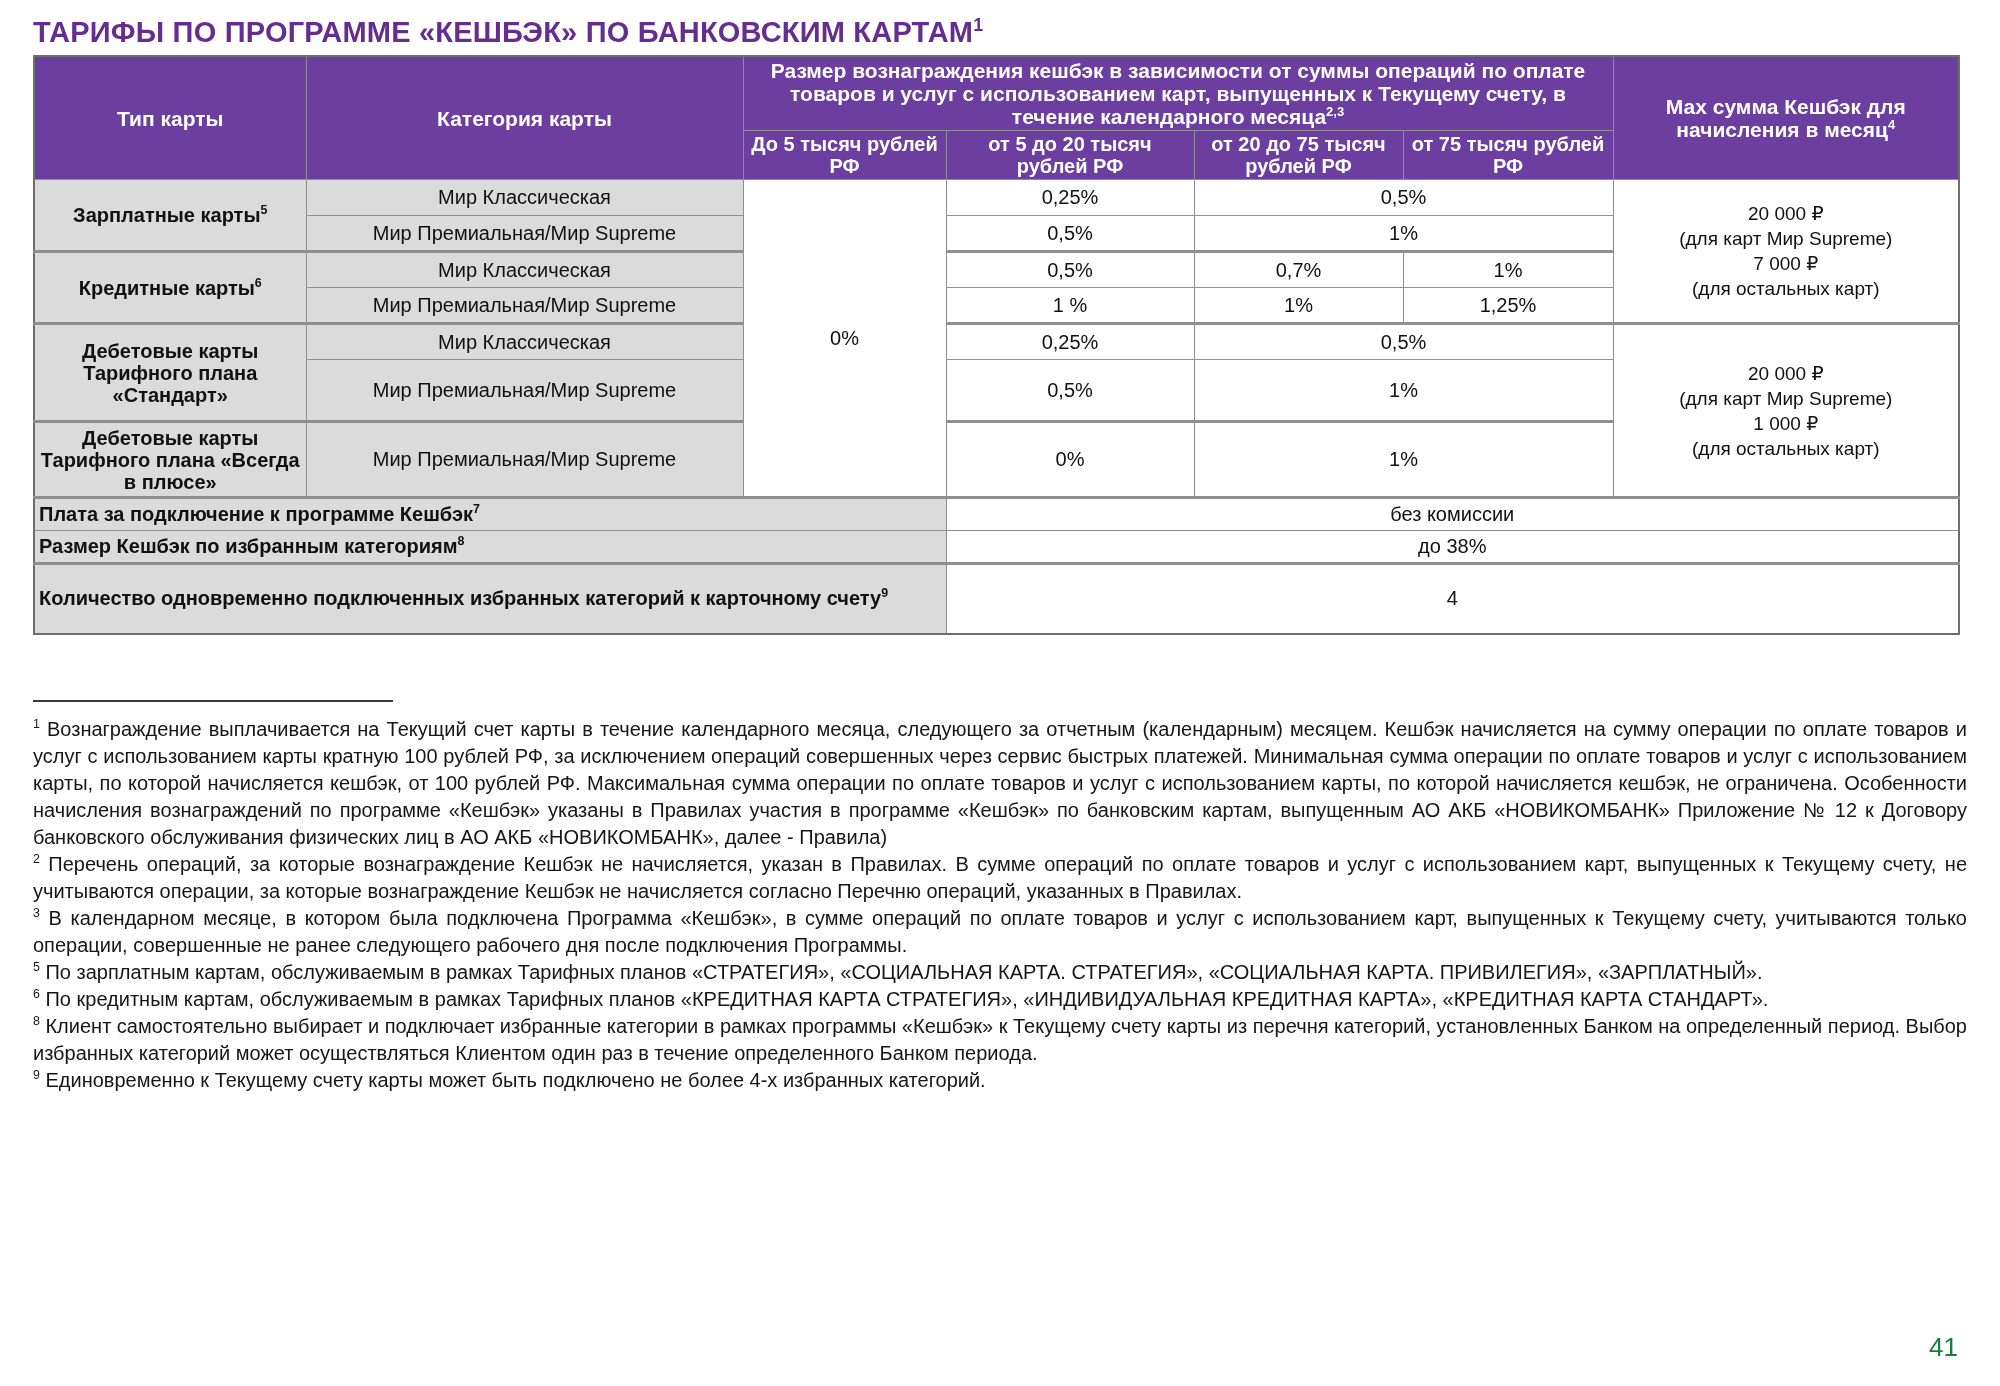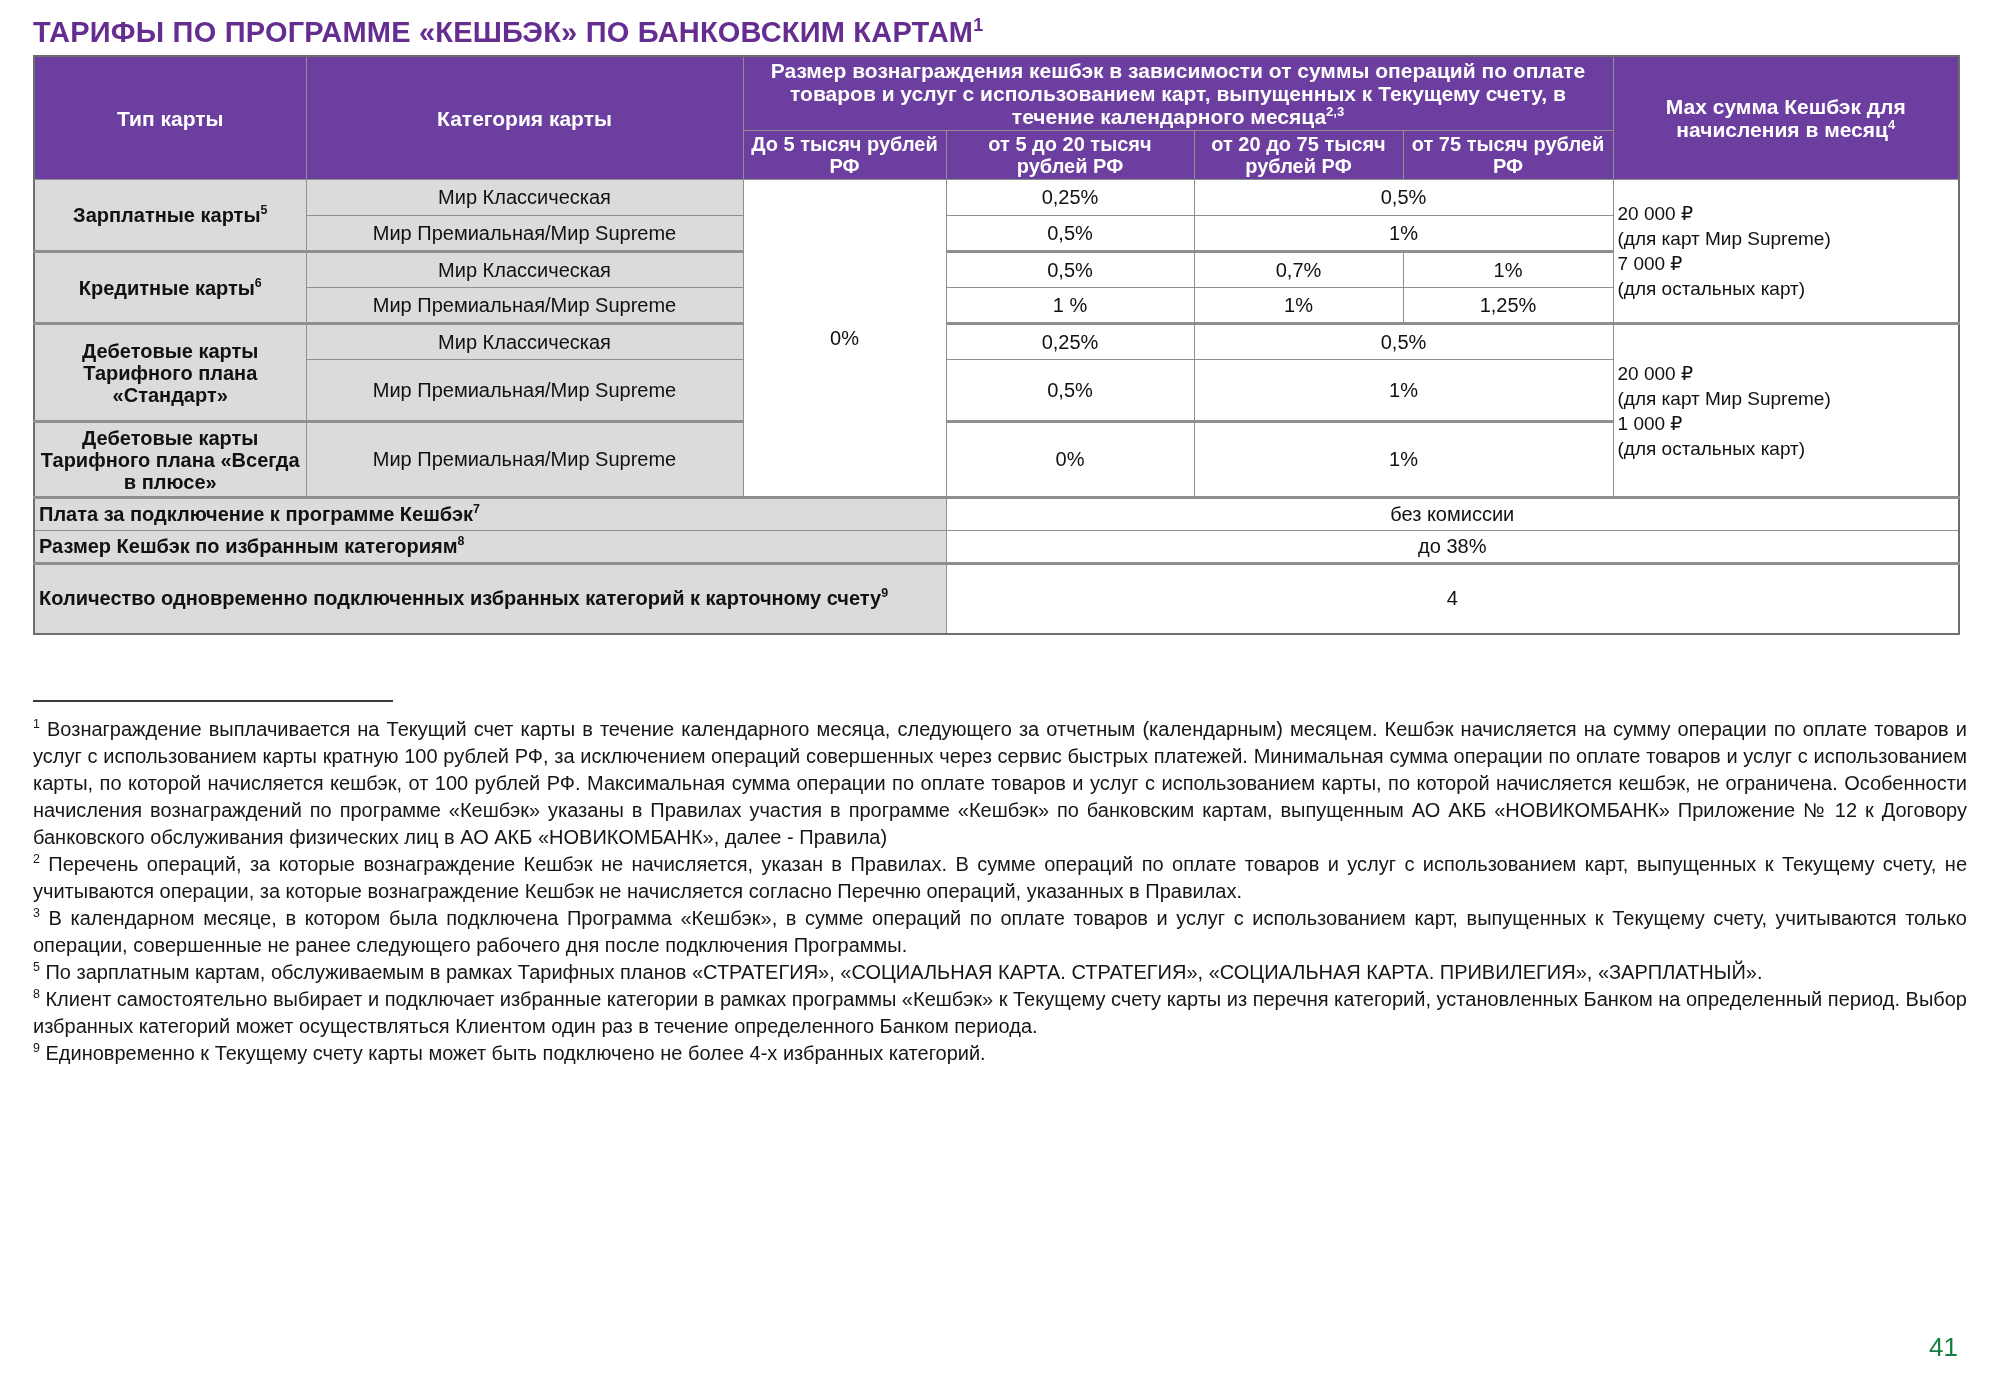--- a/index.html
+++ b/index.html
@@ -28,21 +28,21 @@
     font-size:21px;line-height:23px;
   }
   .t-sub{
     background:#6C3EA0;color:#ffffff;font-weight:bold;text-align:center;
     font-size:20px;line-height:22px;
   }
   .lbl{background:#DBDBDB;font-weight:bold;text-align:center;line-height:22px;}
   .cat{background:#DBDBDB;text-align:center;}
   .pct{background:#ffffff;text-align:center;}
   .zero{background:#ffffff;text-align:center;}
-  .max{background:#ffffff;font-size:19px;line-height:25px;}
+  .max{background:#ffffff;text-align:center;font-size:19px;line-height:25px;}
   .b-lbl{background:#DBDBDB;font-weight:bold;text-align:left;padding-left:6px;line-height:23px;}
   .b-val{background:#ffffff;text-align:center;}
   tr.hrow1{height:66px;}
   tr.hrow2{height:44px;padding-left:26px;}
   tr.r{height:36px;}
   tr.r6{height:62px;}
   tr.r7{height:76px;}
   tr.bA{height:33px;}
   tr.bB{height:33px;}
   tr.bC{height:70px;}
@@ -157,19 +157,20 @@
       </tr>
     </tbody>
   </table>
 
   <div class="footnotes">
     <div class="fn-rule"></div>
     <p><sup>1</sup> <span>Вознаграждение выплачивается на Текущий счет карты в течение календарного месяца, следующего за отчетным (календарным) месяцем. Кешбэк начисляется на сумму операции по оплате товаров и услуг с использованием карты кратную 100 рублей РФ, за исключением операций совершенных через сервис быстрых платежей. Минимальная сумма операции по оплате товаров и услуг с использованием карты, по которой начисляется кешбэк, от 100 рублей РФ. Максимальная сумма операции по оплате товаров и услуг с использованием карты, по которой начисляется кешбэк, не ограничена. Особенности начисления вознаграждений по программе «Кешбэк» указаны в Правилах участия в программе «Кешбэк» по банковским картам, выпущенным АО АКБ «НОВИКОМБАНК» Приложение № 12 к Договору банковского обслуживания физических лиц в АО АКБ «НОВИКОМБАНК», далее - Правила)</span></p>
     <p><sup>2</sup> <span>Перечень операций, за которые вознаграждение Кешбэк не начисляется, указан в Правилах. В сумме операций по оплате товаров и услуг с использованием карт, выпущенных к Текущему счету, не учитываются операции, за которые вознаграждение Кешбэк не начисляется согласно Перечню операций, указанных в Правилах.</span></p>
     <p><sup>3</sup> <span>В календарном месяце, в котором была подключена Программа «Кешбэк», в сумме операций по оплате товаров и услуг с использованием карт, выпущенных к Текущему счету, учитываются только операции, совершенные не ранее следующего рабочего дня после подключения Программы.</span></p>
     <p><sup>5</sup> <span>По зарплатным картам, обслуживаемым в рамках Тарифных планов «СТРАТЕГИЯ», «СОЦИАЛЬНАЯ КАРТА. СТРАТЕГИЯ», «СОЦИАЛЬНАЯ КАРТА. ПРИВИЛЕГИЯ», «ЗАРПЛАТНЫЙ».</span></p>
+    <p><sup>6</sup> <span>По кредитным картам, обслуживаемым в рамках Тарифных планов «КРЕДИТНАЯ КАРТА СТРАТЕГИЯ», «ИНДИВИДУАЛЬНАЯ КРЕДИТНАЯ КАРТА», «КРЕДИТНАЯ КАРТА СТАНДАРТ».</span></p>
     <p><sup>8</sup> <span>Клиент самостоятельно выбирает и подключает избранные категории в рамках программы «Кешбэк» к Текущему счету карты из перечня категорий, установленных Банком на определенный период. Выбор избранных категорий может осуществляться Клиентом один раз в течение определенного Банком периода.</span></p>
     <p><sup>9</sup> <span>Единовременно к Текущему счету карты может быть подключено не более 4-х избранных категорий.</span></p>
   </div>
 
   <div class="page-number">41</div>
 
 </div>
 
 </body></html>

